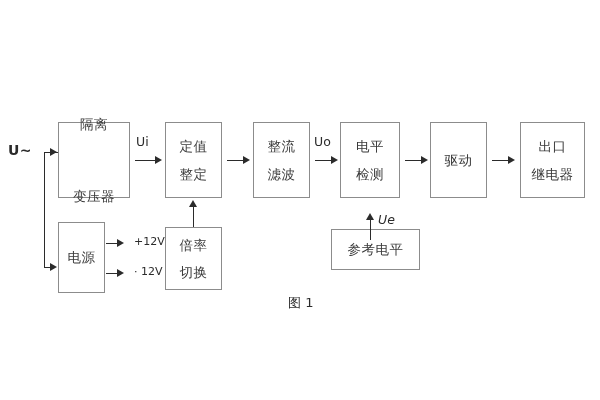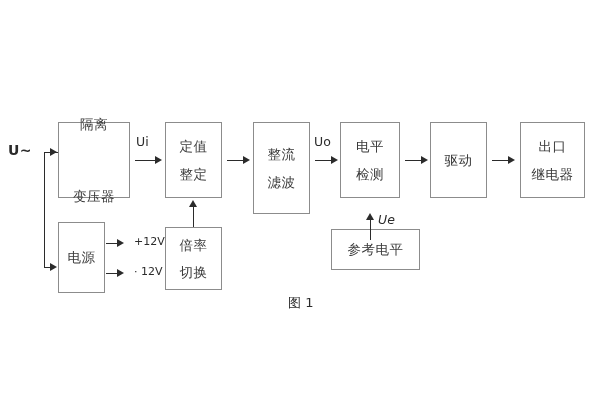--- a/index.html
+++ b/index.html
@@ -96,21 +96,21 @@
   <div class="box" style="left:58px; top:122px; width:72px; height:76px;gap:44px;">
     <span class="ln">隔离</span>
     <span class="ln">变压器</span>
   </div>
 
   <div class="box" style="left:165px; top:122px; width:57px; height:76px;">
     <span class="ln">定值</span>
     <span class="ln">整定</span>
   </div>
 
-  <div class="box" style="left:253px; top:122px; width:57px; height:92px;">
+  <div class="box" style="left:253px; top:122px; width:57px; height:76px;">
     <span class="ln">整流</span>
     <span class="ln">滤波</span>
   </div>
 
   <div class="box" style="left:340px; top:122px; width:60px; height:76px;">
     <span class="ln">电平</span>
     <span class="ln">检测</span>
   </div>
 
   <div class="box" style="left:430px; top:122px; width:57px; height:76px;">

